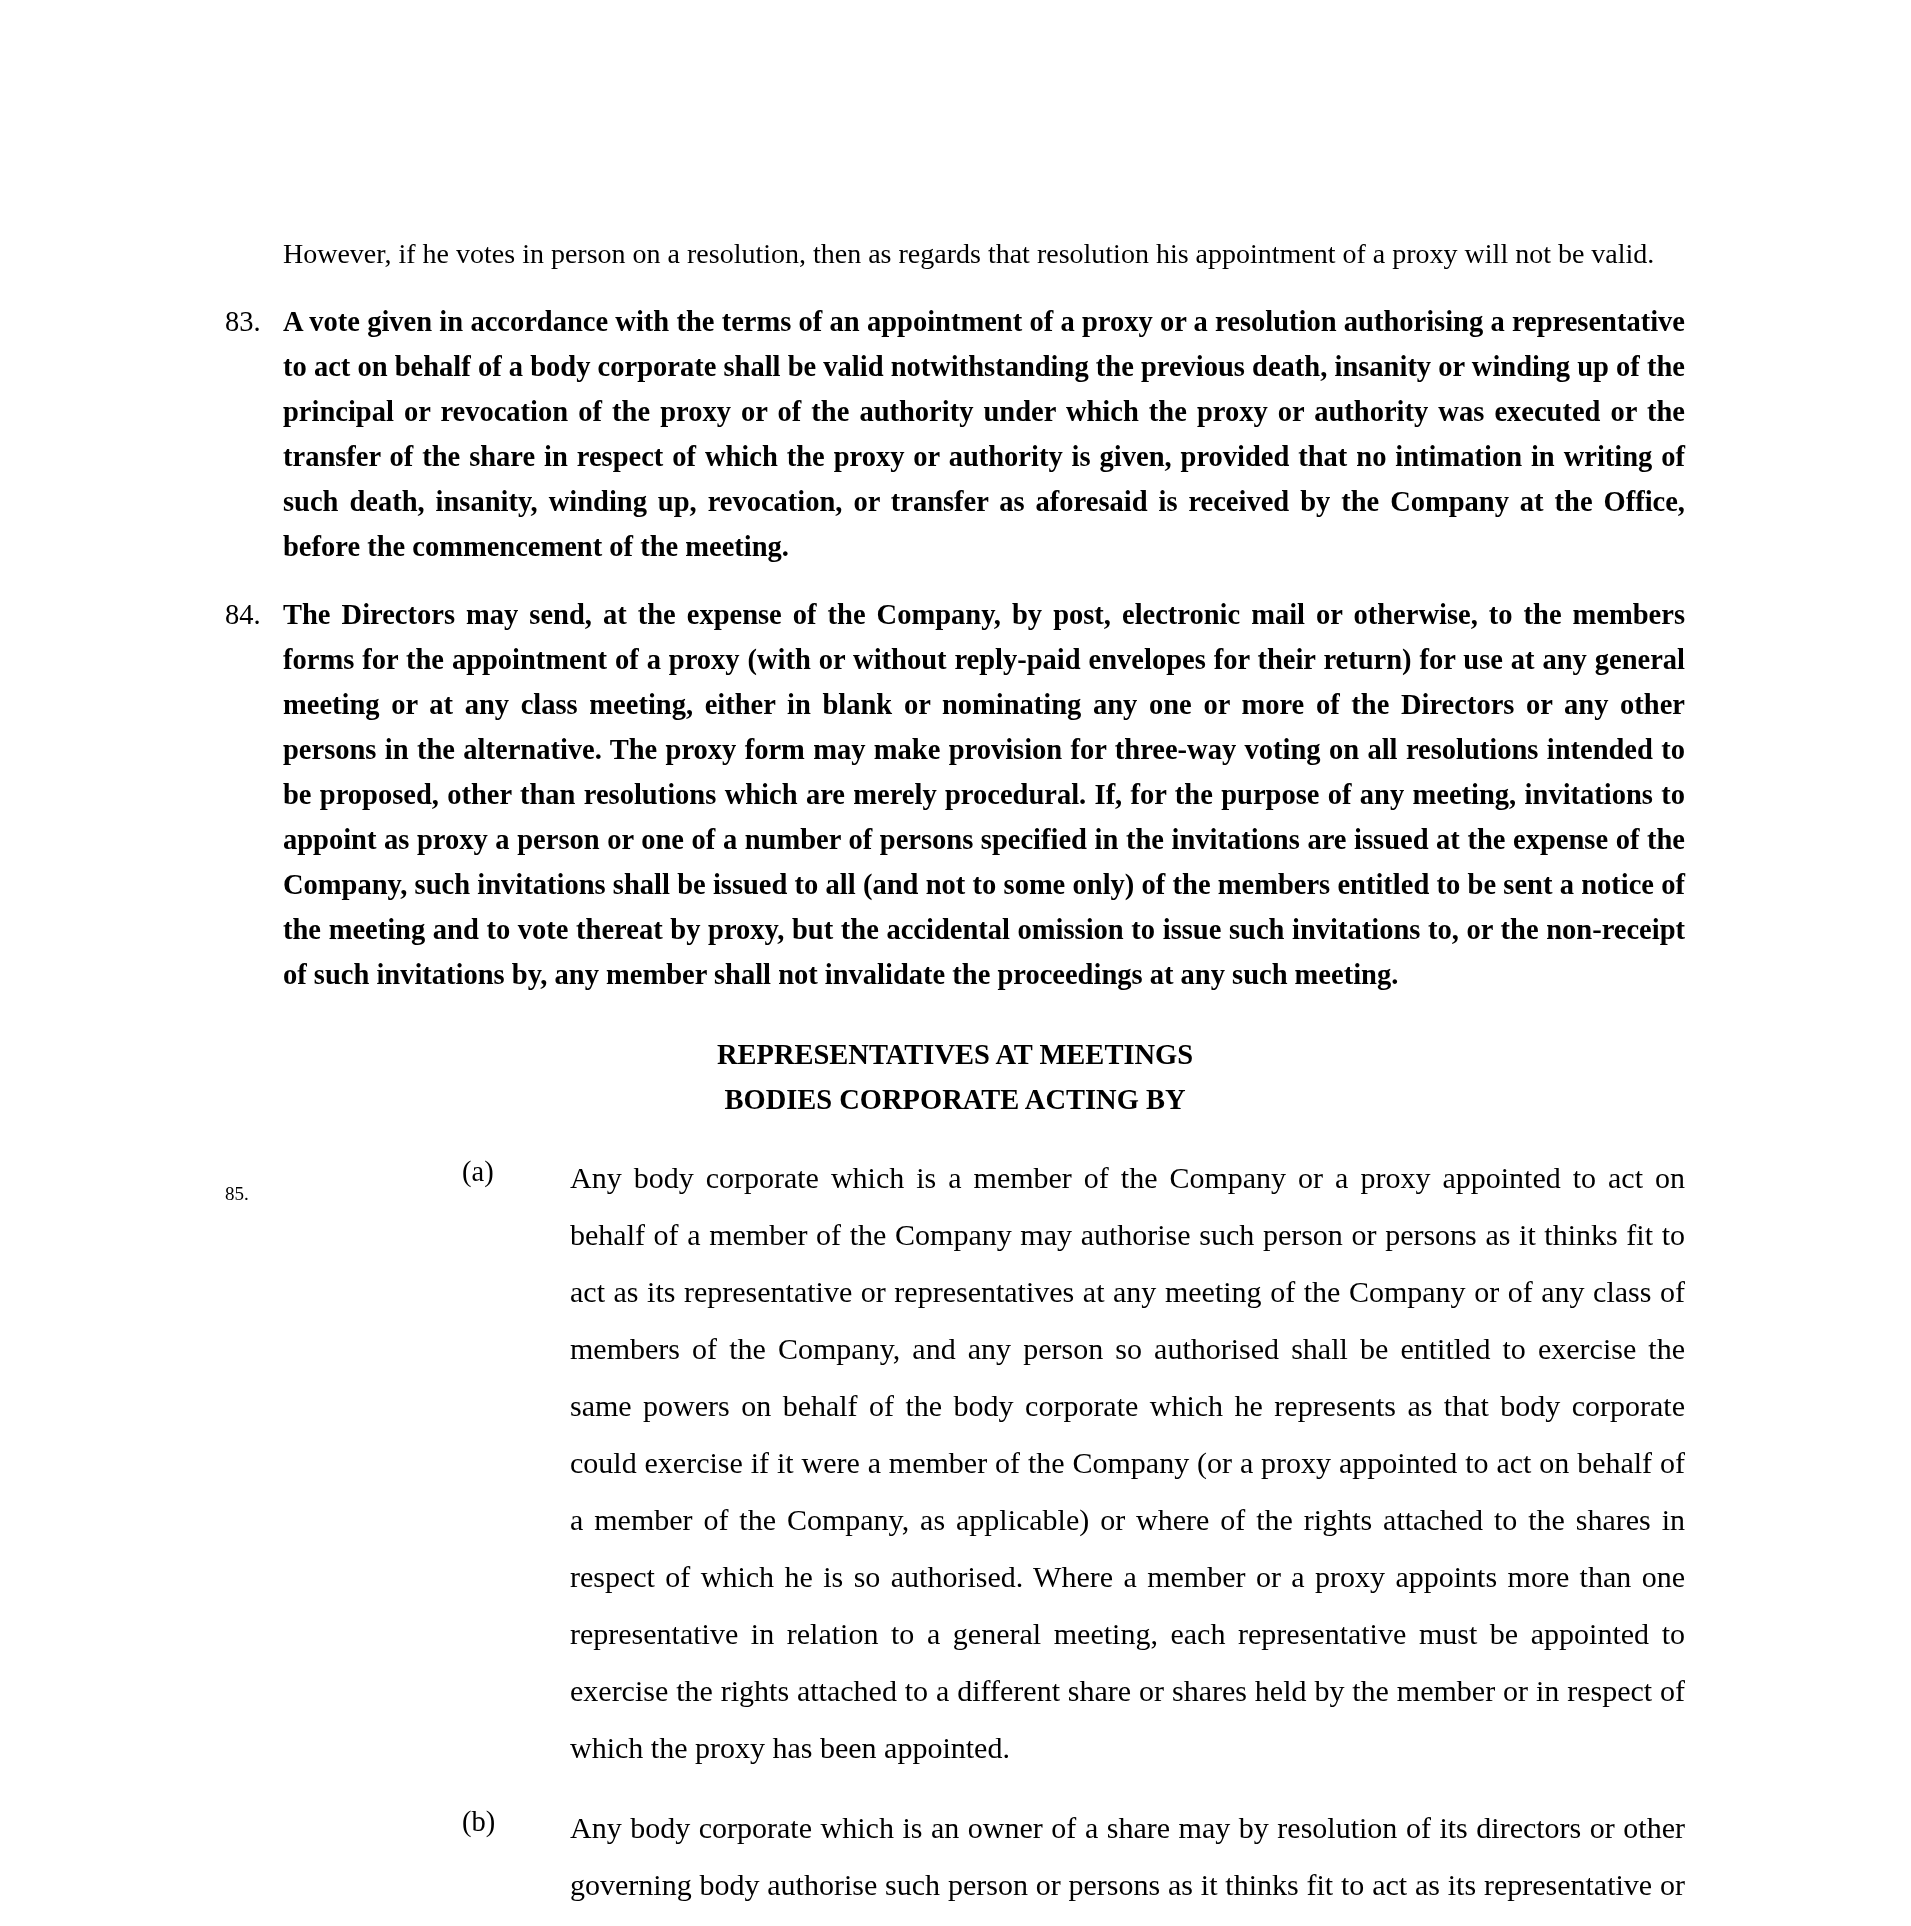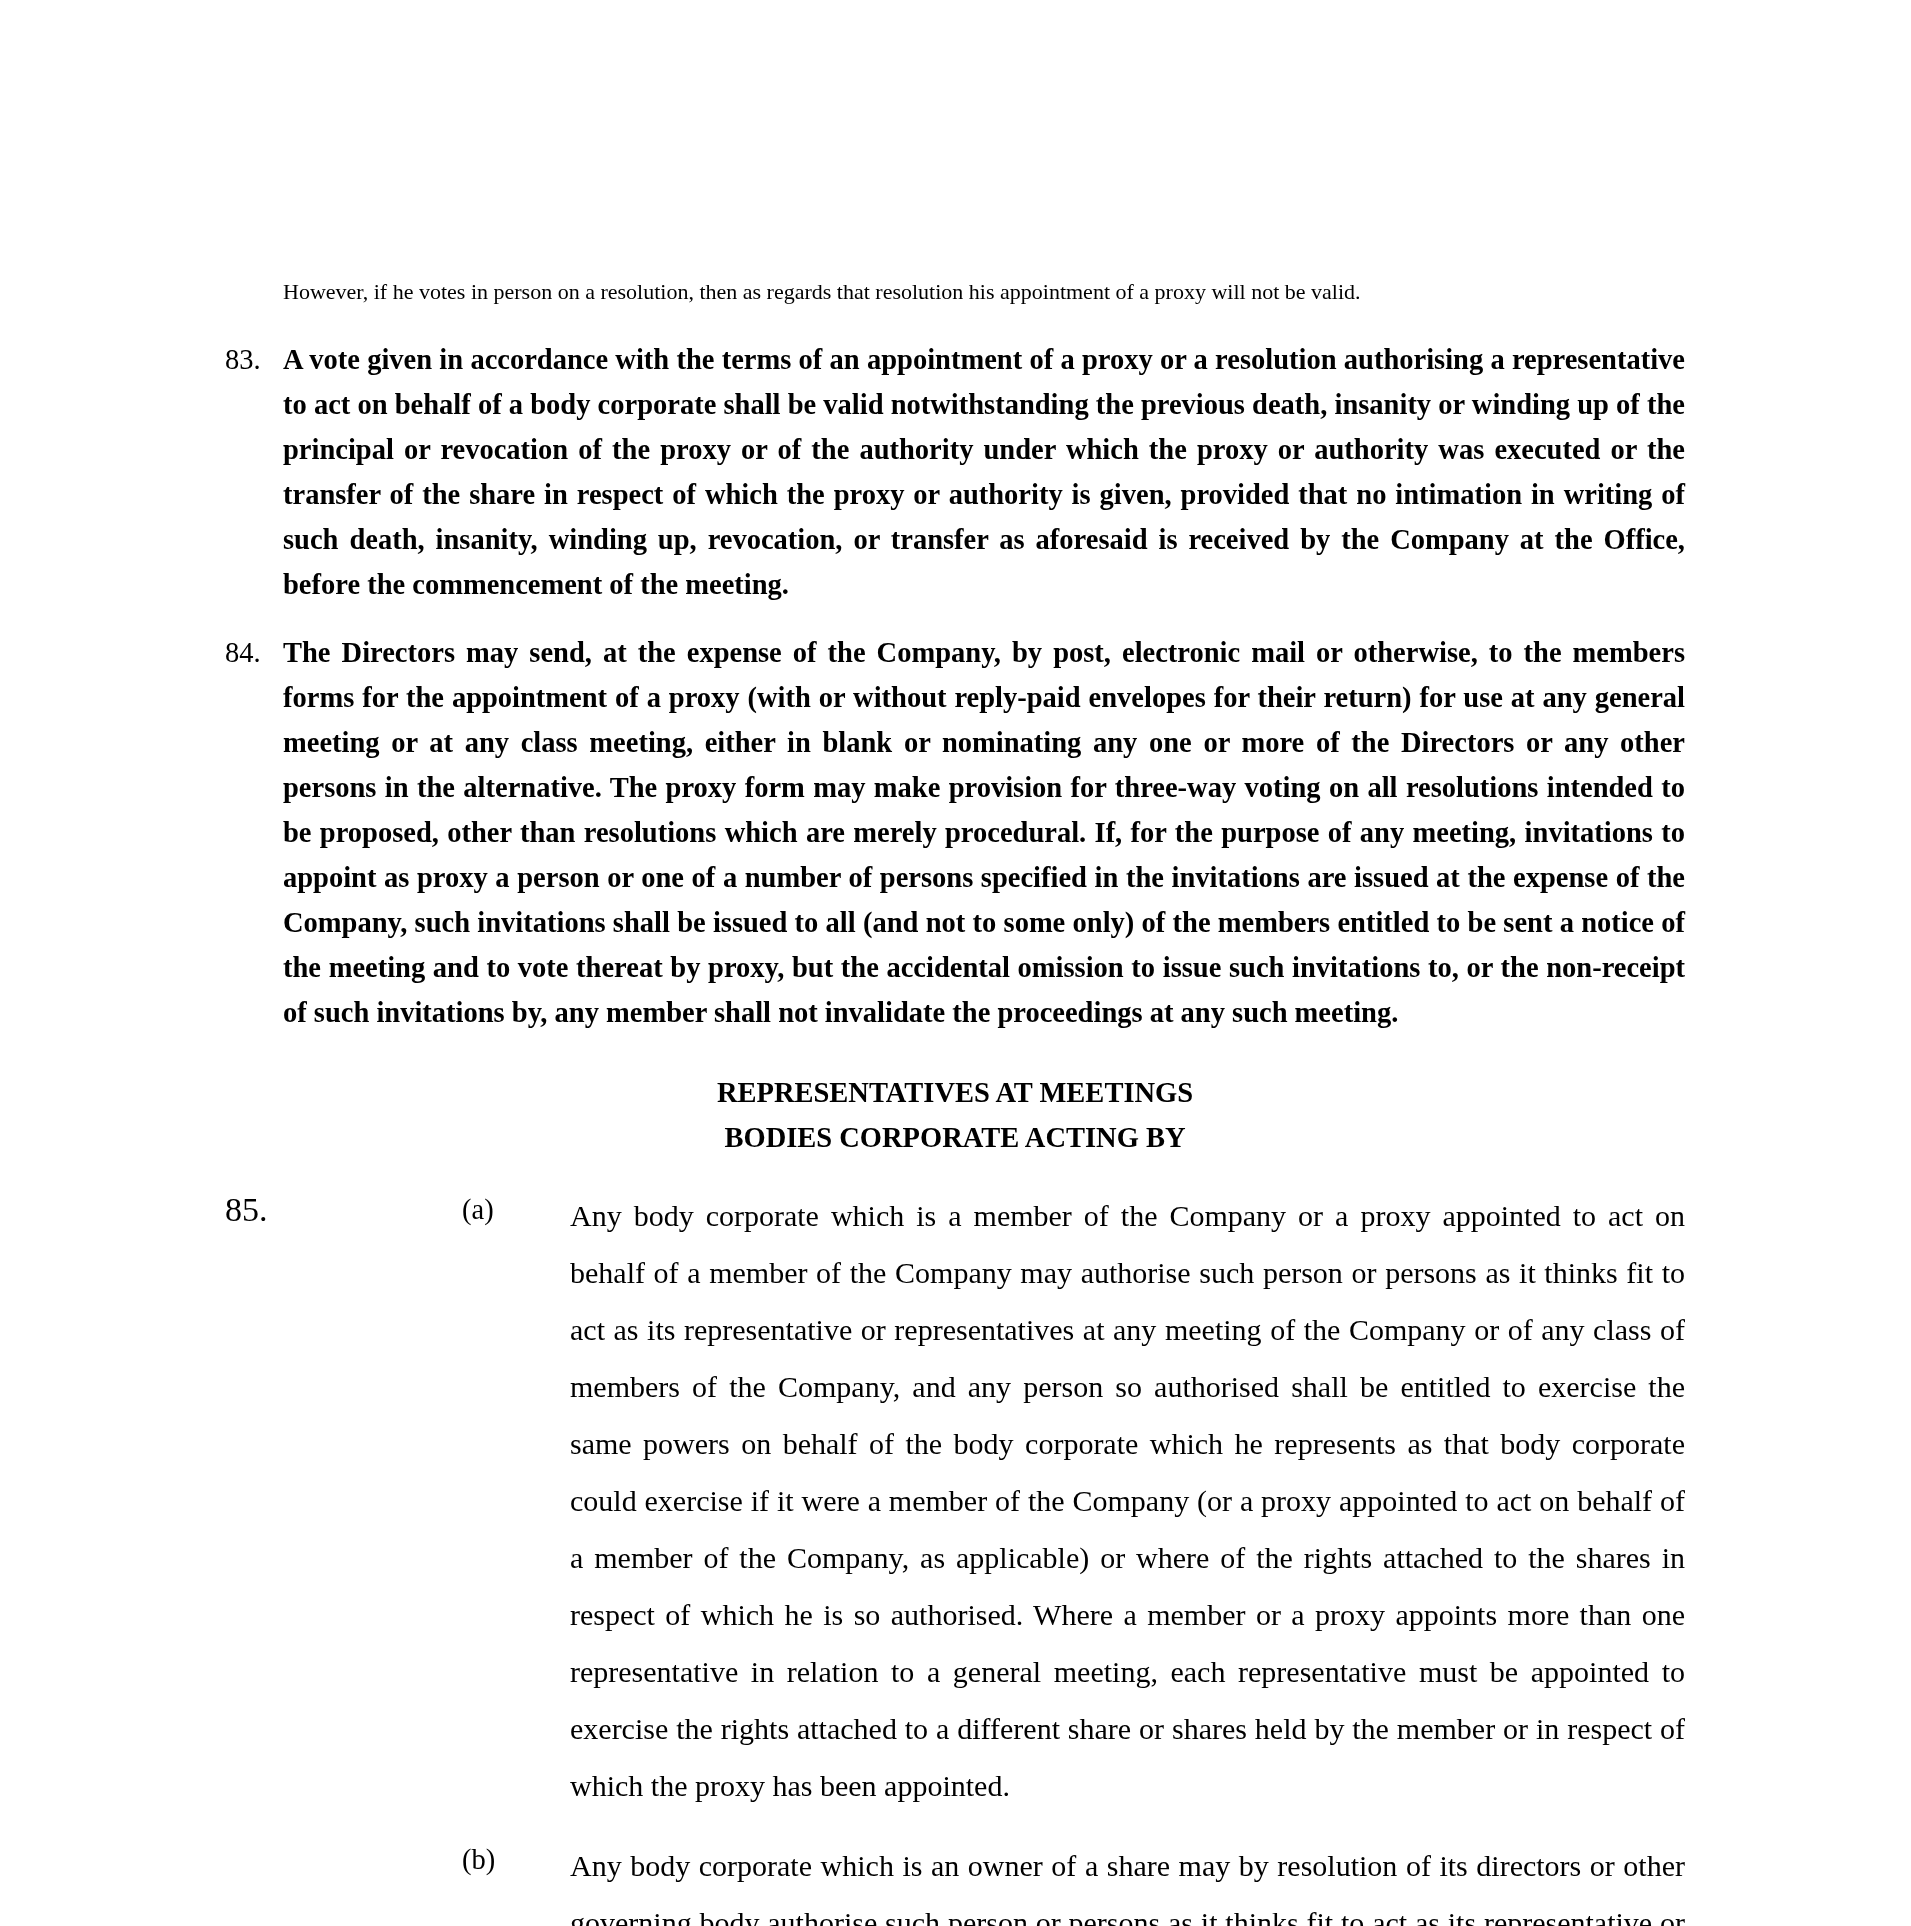--- a/index.html
+++ b/index.html
@@ -48,26 +48,25 @@
     line-height: 45px;
     text-align: justify;
     text-justify: inter-word;
     hyphens: none;
     font-weight: bold;
   }
 
   
   .lead {
     margin-left: 58px;
-    font-size: 22px;
+    font-size: 28px;
     line-height: 45px;
     text-align: justify;
     text-align-last: left;
     margin-bottom: 23px;
-    margin-top: 38px;
   }
 
   
   .subitem {
     display: flex;
     align-items: flex-start;
     margin-bottom: 23px;
   }
   .sub-gutter {
     width: 237px;
@@ -84,22 +83,23 @@
     flex: 1 1 auto;
     font-size: 30px;
     line-height: 57px;
     text-align: justify;
     text-align-last: left;
   }
   
   .subitem.with-num .sub-gutter {
     width: 237px;
     flex: 0 0 237px;
-    font-size: 34px;
+    font-size: 19px;
     line-height: 45px;
+    margin-top: 22px;
   }
 
   
   .heading {
     text-align: center;
     font-weight: bold;
     font-size: 28.5px;
     line-height: 45px;
     margin: 35px 0 27px 0;
   }

